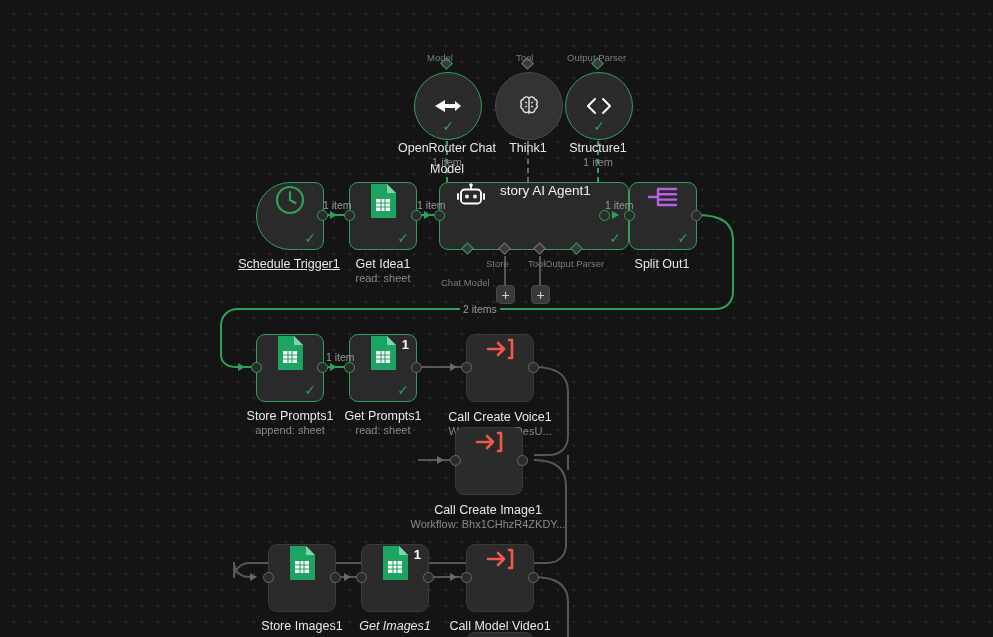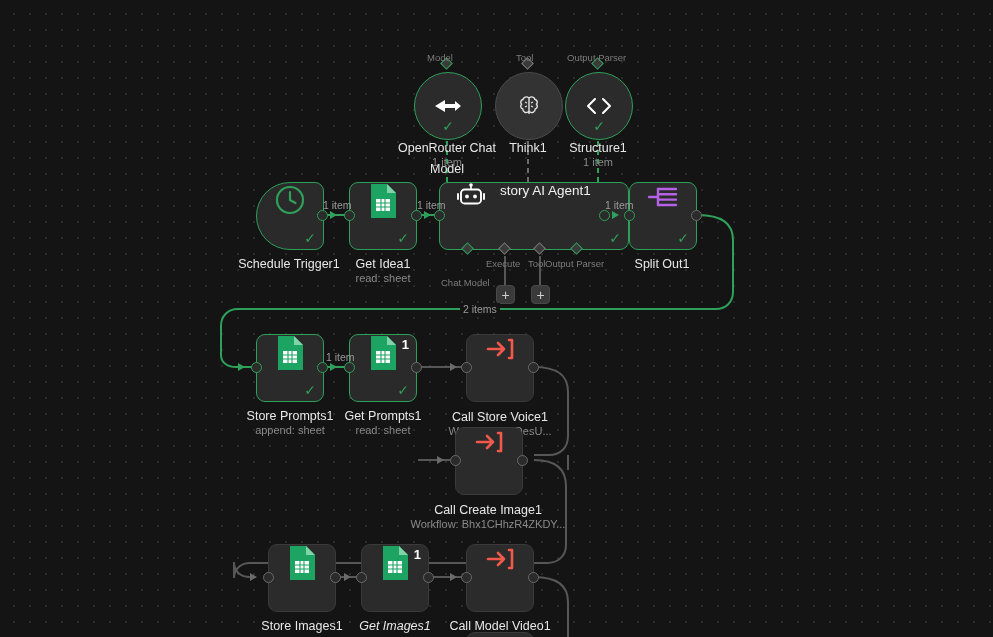--- a/index.html
+++ b/index.html
@@ -185,21 +185,21 @@
       <span>
         <svg class="icon" width="34" height="34" viewBox="0 0 34 34">
           <circle cx="17" cy="17" r="13" fill="none" stroke="#2ea05a" stroke-width="2.2"></circle>
           <path d="M17 9 L17 17 L22.5 20" fill="none" stroke="#2ea05a" stroke-width="2.2" stroke-linecap="round"></path>
         </svg>
       </span>
       <span class="tick">✓</span>
     </div>
     <div class="dot g" style="left:317px;top:210px;"></div>
     <div class="arw g" style="left:330px;top:211px;"></div>
-    <div class="label" style="left:219px;top:254px;width:140px;">Schedule Trigger1</div>
+    <div class="label" style="left:219px;top:254px;width:140px;text-decoration:underline;">Schedule Trigger1</div>
   </div>
 
   <div class="node">
     <div class="nbox ok" style="left:349px;top:182px;">
       <span>
         <svg class="icon" width="30" height="36" viewBox="0 0 30 36">
           <path d="M3 1 L19 1 L28 10 L28 35 L3 35 Z" fill="#1da462"></path>
           <path d="M19 1 L28 10 L19 10 Z" fill="#7fd4a8"></path>
           <rect x="8" y="16" width="14" height="12" fill="#fff"></rect>
           <path d="M8 20 L22 20 M8 24 L22 24 M13 16 L13 28 M17 16 L17 28" stroke="#1da462" stroke-width="1.1"></path>
@@ -232,21 +232,21 @@
     <div class="dot g" style="left:434px;top:210px;"></div>
     <div class="dot g" style="left:599px;top:210px;"></div>
     <div class="arw g" style="left:612px;top:211px;"></div>
 
     <div class="diamond g" style="left:463px;top:244px;"></div>
     <div class="diamond" style="left:500px;top:244px;"></div>
     <div class="diamond" style="left:535px;top:244px;"></div>
     <div class="diamond g" style="left:572px;top:244px;"></div>
 
     <div class="subport" style="left:441px;top:258px;margin-top:19px;">Chat Model</div>
-    <div class="subport" style="left:486px;top:258px;">Execute</div>
+    <div class="subport" style="left:486px;top:258px;">Store</div>
     <div class="subport" style="left:528px;top:258px;">Tool</div>
     <div class="subport" style="left:545px;top:258px;">Output Parser</div>
 
     <div class="plusbtn" style="left:496px;top:285px;">+</div>
     <div class="plusbtn" style="left:531px;top:285px;">+</div>
   </div>
 
   <div class="node">
     <div class="nbox ok" style="left:629px;top:182px;">
       <span>
@@ -307,21 +307,21 @@
     <div class="nbox" style="left:466px;top:334px;">
       <span>
         <svg class="icon" width="30" height="28" viewBox="0 0 30 28">
           <path d="M3 14 L19 14 M13 8 L19 14 L13 20" fill="none" stroke="#f2594b" stroke-width="2.6" stroke-linecap="round" stroke-linejoin="round"></path>
           <path d="M24 5 L27 5 L27 23 L24 23" fill="none" stroke="#f2594b" stroke-width="2.6" stroke-linecap="round" stroke-linejoin="round"></path>
         </svg>
       </span>
     </div>
     <div class="dot" style="left:461px;top:362px;"></div>
     <div class="dot" style="left:528px;top:362px;"></div>
-    <div class="label" style="left:429px;top:407px;width:142px;">Call Store Voice1</div>
+    <div class="label" style="left:429px;top:407px;width:142px;">Call Create Voice1</div>
     <div class="sublabel" style="left:419px;top:424px;width:162px;">Workflow: SNDesU...</div>
   </div>
 
   <div class="node" style="z-index:5;">
     <div class="nbox" style="left:455px;top:427px;">
       <span>
         <svg class="icon" width="30" height="28" viewBox="0 0 30 28">
           <path d="M3 14 L19 14 M13 8 L19 14 L13 20" fill="none" stroke="#f2594b" stroke-width="2.6" stroke-linecap="round" stroke-linejoin="round"></path>
           <path d="M24 5 L27 5 L27 23 L24 23" fill="none" stroke="#f2594b" stroke-width="2.6" stroke-linecap="round" stroke-linejoin="round"></path>
         </svg>

